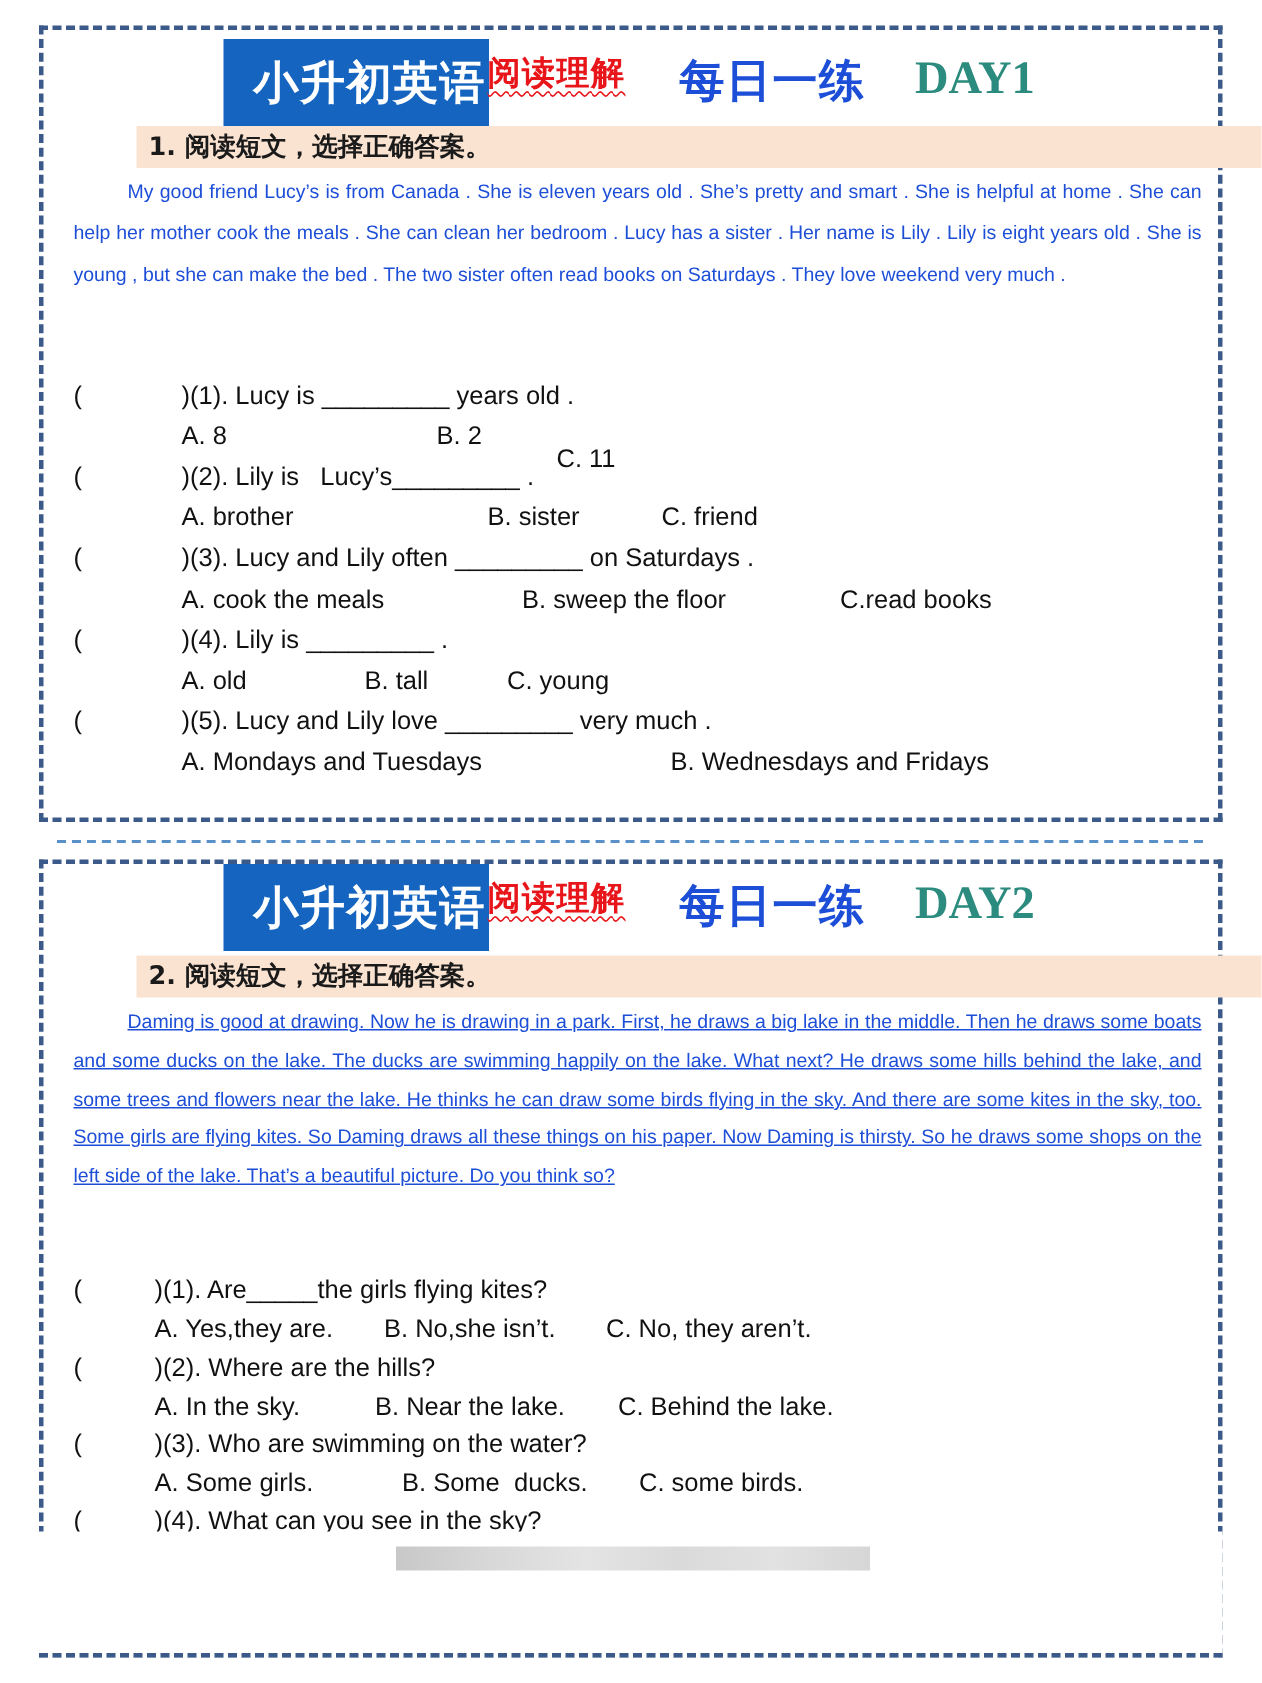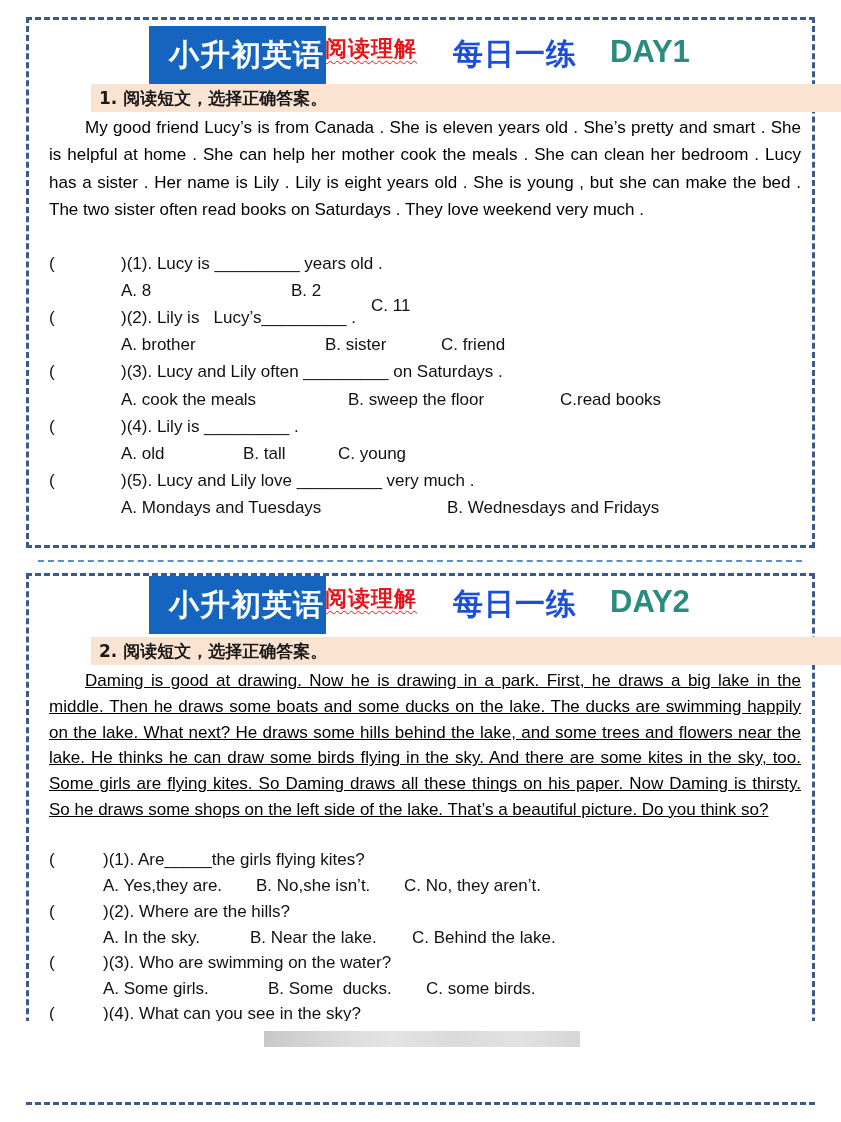--- a/index.html
+++ b/index.html
@@ -33,32 +33,32 @@
     position: absolute; left: 296px; top: 8px; font-weight: bold; font-size: 22px; color: #e8161b;
     font-family: "DejaVu Sans", sans-serif; letter-spacing: 1px;
     text-decoration: underline wavy #e8161b; text-decoration-thickness: 1px; text-underline-offset: 4px;
   }
   .title-black {
     position: absolute; left: 424px; top: 8px; font-weight: bold; font-size: 30px; color: #1d4ed8;
     font-family: "DejaVu Sans", sans-serif; letter-spacing: 1px;
   }
   .title-day {
     position: absolute; left: 581px; top: 8px; font-weight: bold; font-size: 31px; color: #2a8b7e;
-    font-family: Liberation Sans, sans-serif;
+    font-family: Liberation Serif, serif;
   }
   .section-bar {
     position: absolute; left: 16px; width: 757px; height: 28px; background: #fbe3d2;
     font-weight: bold; font-size: 17px; line-height: 28px; padding-left: 8px; box-sizing: border-box;
     font-family: "DejaVu Sans", sans-serif;
     margin-left: 46px;
   }
   .frame1 .section-bar { top: 64px; }
   .frame2 .section-bar { top: 61px; }
   .passage {
-    position: absolute; left: 20px; width: 752px; font-size: 17px; color: #000000;
+    position: absolute; left: 20px; width: 752px; font-size: 13px; color: #1d4ed8;
     text-align: justify;
   }
   .frame1 .passage { top: 94px; line-height: 27.4px; }
   .frame2 .passage { top: 92px; line-height: 25.8px; text-decoration: underline; }
   .passage p { margin: 0; text-indent: 36px; }
   .q { position: absolute; left: 20px; font-size: 17px; color: #111; white-space: pre; height: 24px; line-height: 24px; }
   .paren { position: absolute; left: 0; }
   .qtext { position: absolute; }
   .opt { position: absolute; font-size: 17px; color: #111; white-space: pre; line-height: 24px; }
   .blurbar {

